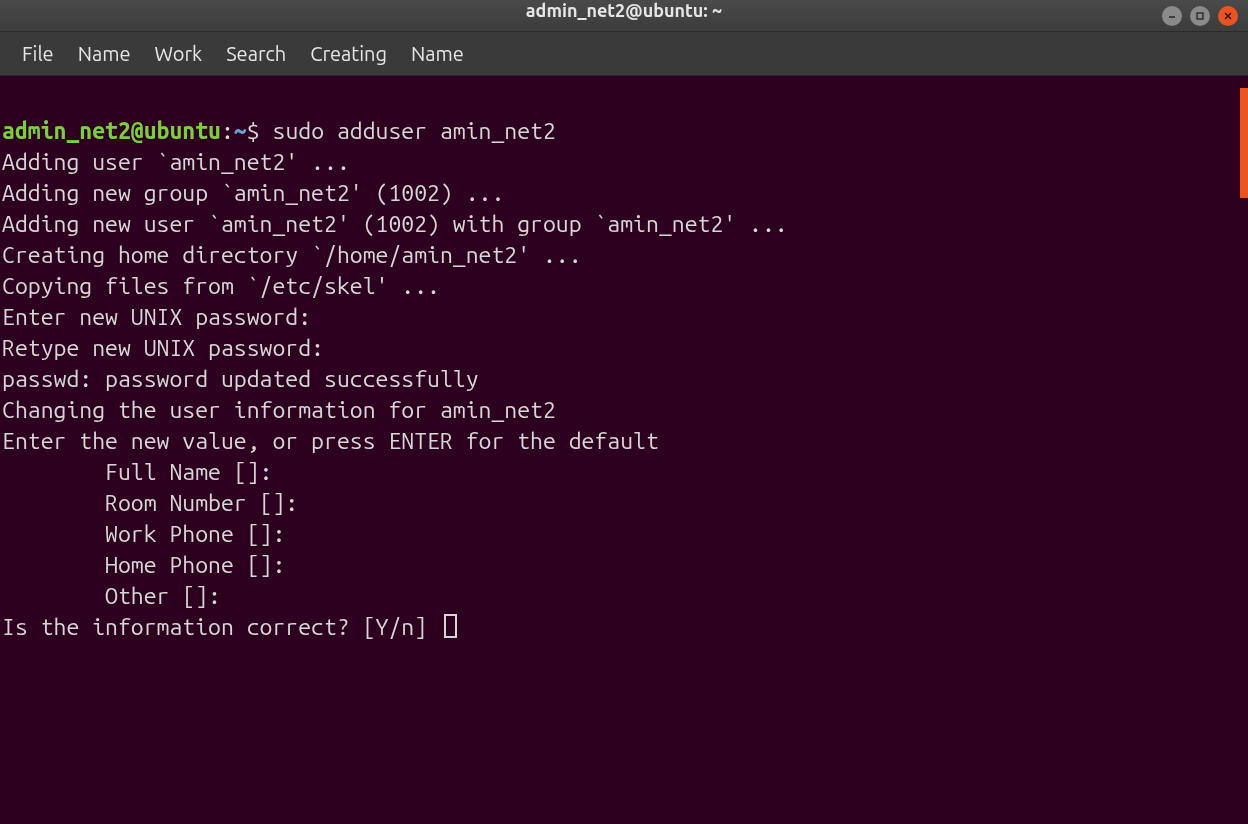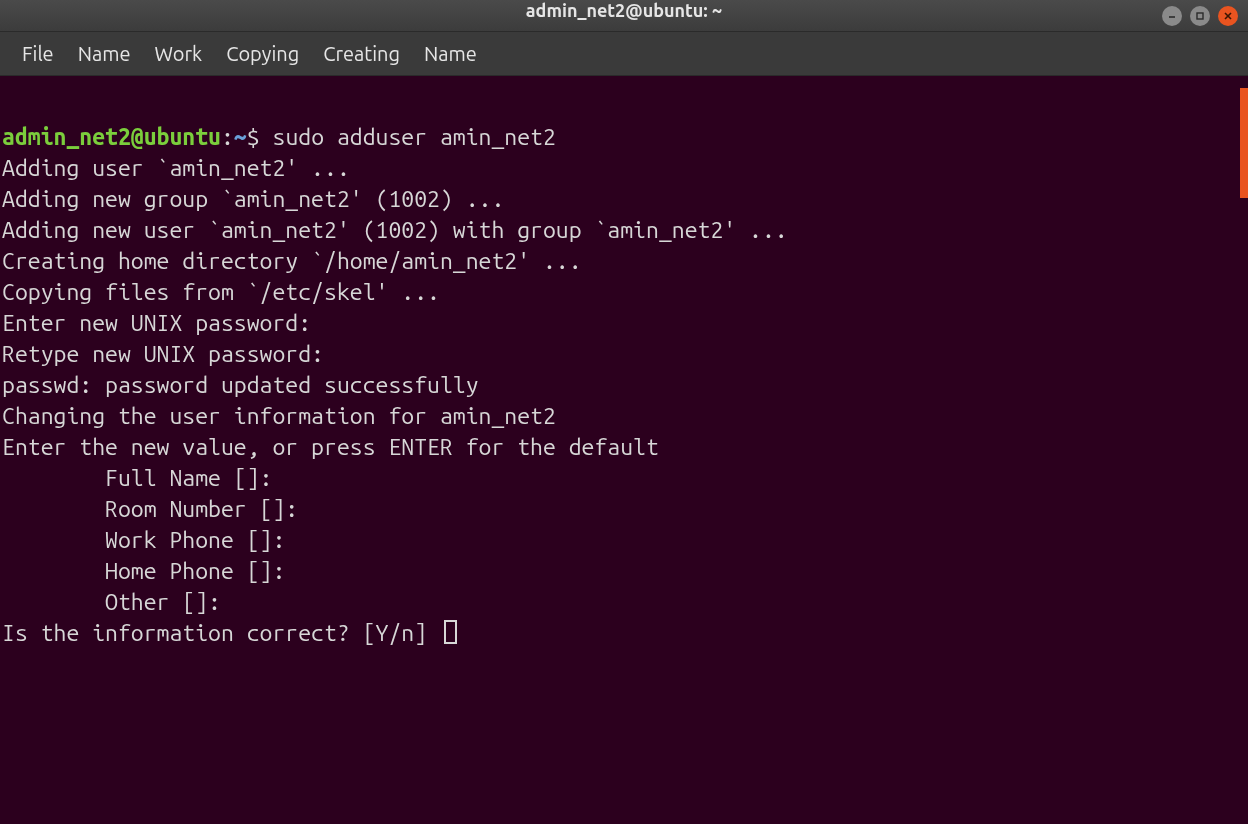--- a/index.html
+++ b/index.html
@@ -69,21 +69,21 @@
       border-bottom: 1px solid #2a2a2a;
       font-family: Ubuntu, "Segoe UI", sans-serif;
     }
     .menu-item {
       color: #e6e6e6;
       font-size: 20px;
       padding: 6px 12px;
       cursor: pointer;
     }
     .terminal {
-      padding: 14px 2px;
+      padding: 8px 2px;
       font-size: 23px;
       line-height: 31px;
       color: #d7d7d7;
       white-space: pre;
       font-family: "Ubuntu Mono", "DejaVu Sans Mono", monospace;
       position: relative;
     }
     .ps-user {
       color: #7bce3c;
       font-weight: bold;
@@ -134,21 +134,21 @@
           <line x1="8" y1="2" x2="2" y2="8" stroke="#3a1502" stroke-width="1.6"></line>
         </svg>
     </div>
   </div>
 </div>
 
 <div class="menubar">
   <span class="menu-item">File</span>
   <span class="menu-item">Name</span>
   <span class="menu-item">Work</span>
-  <span class="menu-item">Copying</span>
+  <span class="menu-item">Search</span>
   <span class="menu-item">Creating</span>
   <span class="menu-item">Name</span>
 </div>
 
 <div class="terminal">
 <span class="ps-user">admin_net2@ubuntu</span><span class="ps-dollar">:</span><span class="ps-path">~</span><span class="ps-dollar">$ </span><span>sudo adduser amin_net2</span>
 <span>Adding user `amin_net2' ...</span>
 <span>Adding new group `amin_net2' (1002) ...</span>
 <span>Adding new user `amin_net2' (1002) with group `amin_net2' ...</span>
 <span>Creating home directory `/home/amin_net2' ...</span>

